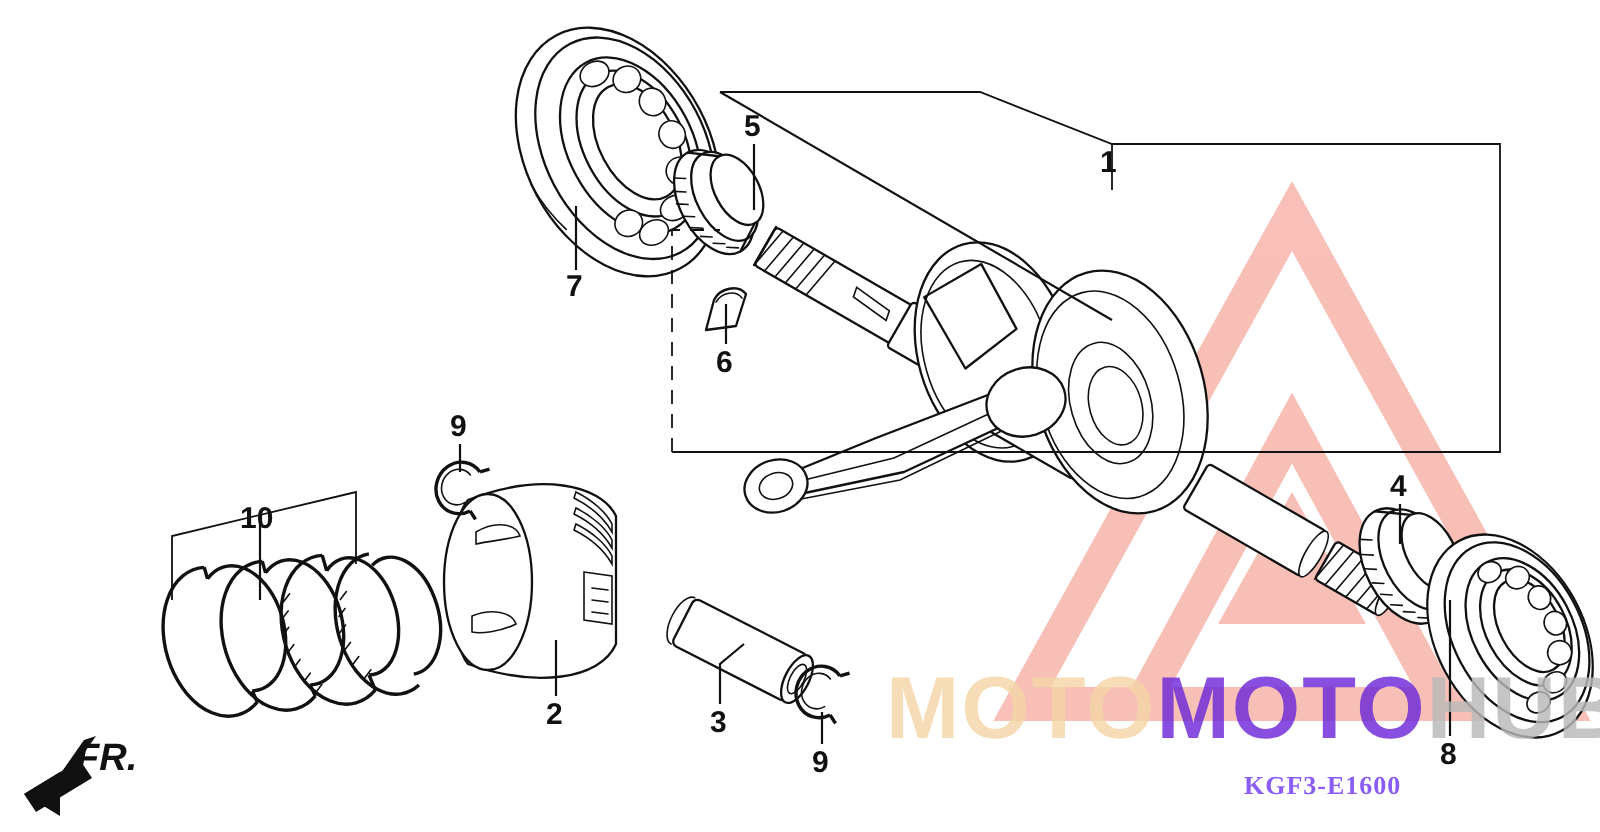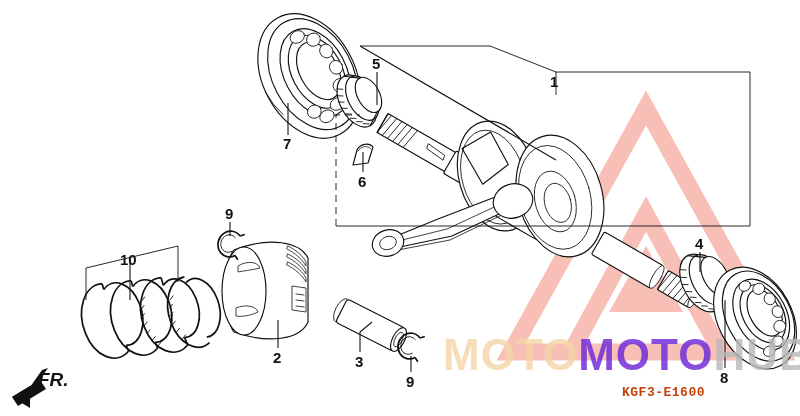--- a/index.html
+++ b/index.html
@@ -3,22 +3,22 @@
 <meta charset="utf-8">
 <style>
   html,body{margin:0;padding:0;background:#fff;}
   body{width:800px;height:416px;overflow:hidden;
        font-family:"Liberation Sans", sans-serif;}
   #stage{position:relative;width:800px;height:416px;background:#ffffff;}
   #stage svg.layer{position:absolute;left:0;top:0;width:800px;height:416px;}
   .lbl{position:absolute;font-family:"Liberation Sans",sans-serif;
        font-weight:700;color:#111;font-size:15px;line-height:1;
        letter-spacing:0px;user-select:none;}
-  .code{position:absolute;font-family:Liberation Mono, monospace;
-        font-weight:700;color:#c2410c;font-size:13px;letter-spacing:.5px;}
+  .code{position:absolute;font-family:Liberation Serif, serif;
+        font-weight:700;color:#8b5cf6;font-size:13px;letter-spacing:.5px;}
   .frtxt{position:absolute;font-family:"Liberation Sans",sans-serif;
          font-weight:800;font-style:italic;color:#111;font-size:19px;}
   .wm-text{position:absolute;font-family:"Liberation Sans",sans-serif;
            font-weight:800;font-size:44px;letter-spacing:1px;white-space:nowrap;}
 </style>
 </head>
 <body>
 
 <div id="stage">
 

